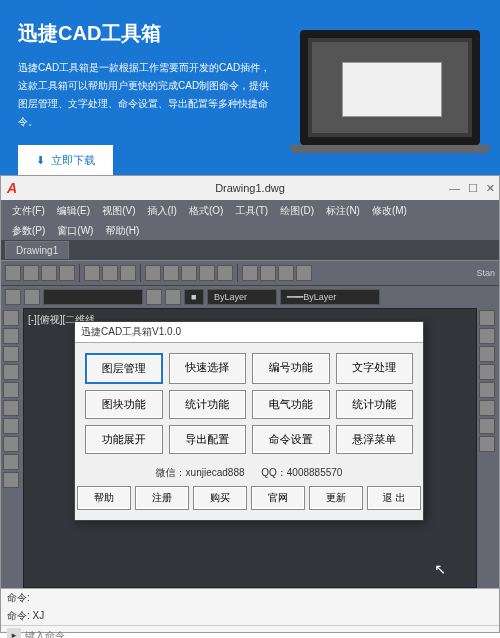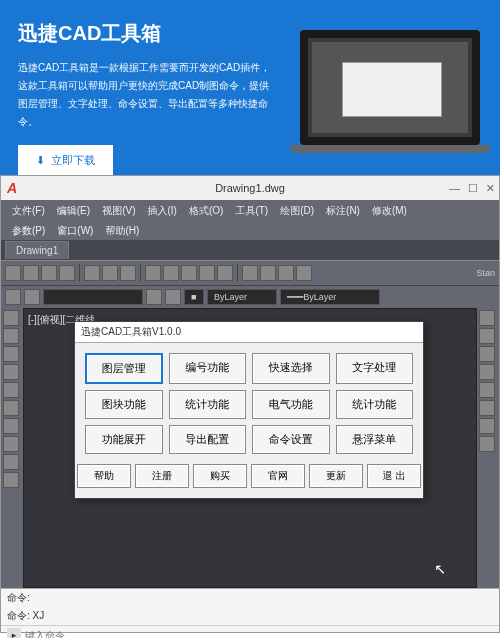--- a/index.html
+++ b/index.html
@@ -148,32 +148,37 @@
       <div class="side-icon"></div>
       <div class="side-icon"></div>
       <div class="side-icon"></div>
     </div>
     <div class="cad-canvas">
       <div class="canvas-text">[-][俯视][二维线</div>
       <div class="toolbox-dialog">
         <div class="toolbox-title">迅捷CAD工具箱V1.0.0</div>
         <div class="toolbox-grid">
           <div class="toolbox-btn active">图层管理</div>
+          <div class="toolbox-btn">快速选择</div>
           <div class="toolbox-btn">编号功能</div>
-          <div class="toolbox-btn">快速选择</div>
           <div class="toolbox-btn">文字处理</div>
           <div class="toolbox-btn">图块功能</div>
           <div class="toolbox-btn">统计功能</div>
           <div class="toolbox-btn">电气功能</div>
           <div class="toolbox-btn">统计功能</div>
           <div class="toolbox-btn">功能展开</div>
           <div class="toolbox-btn">导出配置</div>
           <div class="toolbox-btn">命令设置</div>
           <div class="toolbox-btn">悬浮菜单</div>
         </div>
+        <div class="toolbox-contact">
+          <span>微信：</span><span>xunjiecad888</span>
+          &nbsp;&nbsp;&nbsp;&nbsp;
+          <span>QQ：</span><span>4008885570</span>
+        </div>
         <div class="toolbox-bottom">
           <button>帮助</button>
           <button>注册</button>
           <button>购买</button>
           <button>官网</button>
           <button>更新</button>
           <button>退 出</button>
         </div>
       </div>
       <span class="cursor">↖</span>

